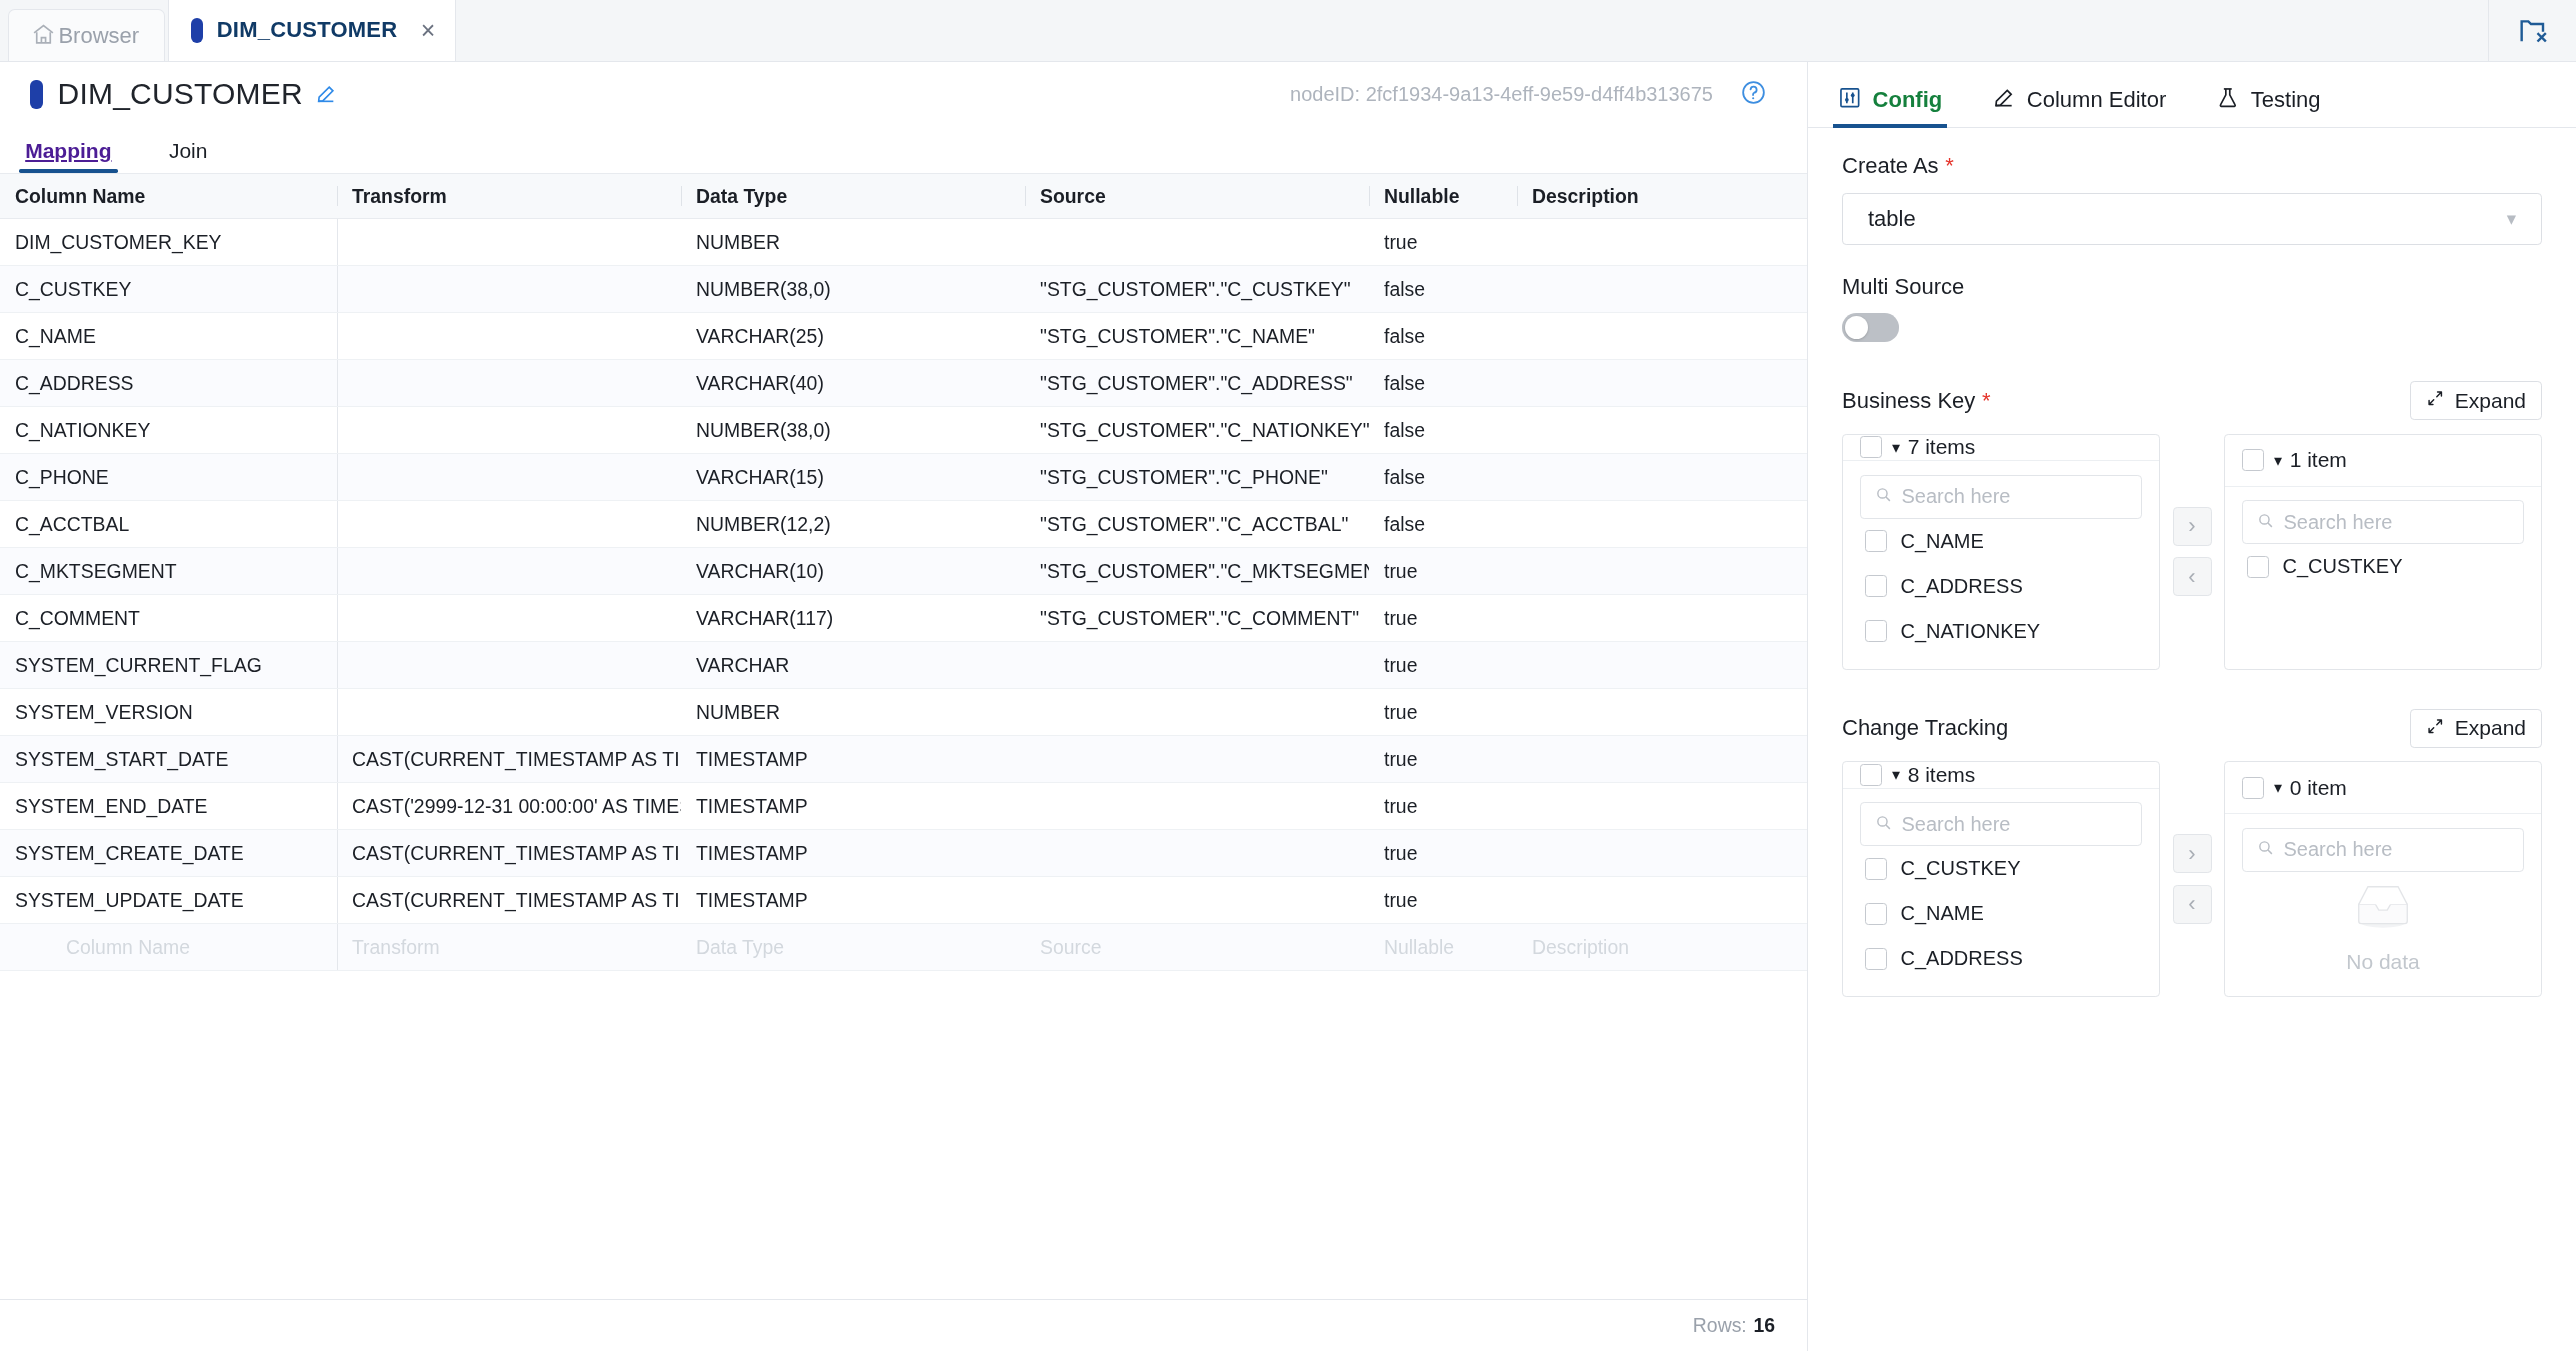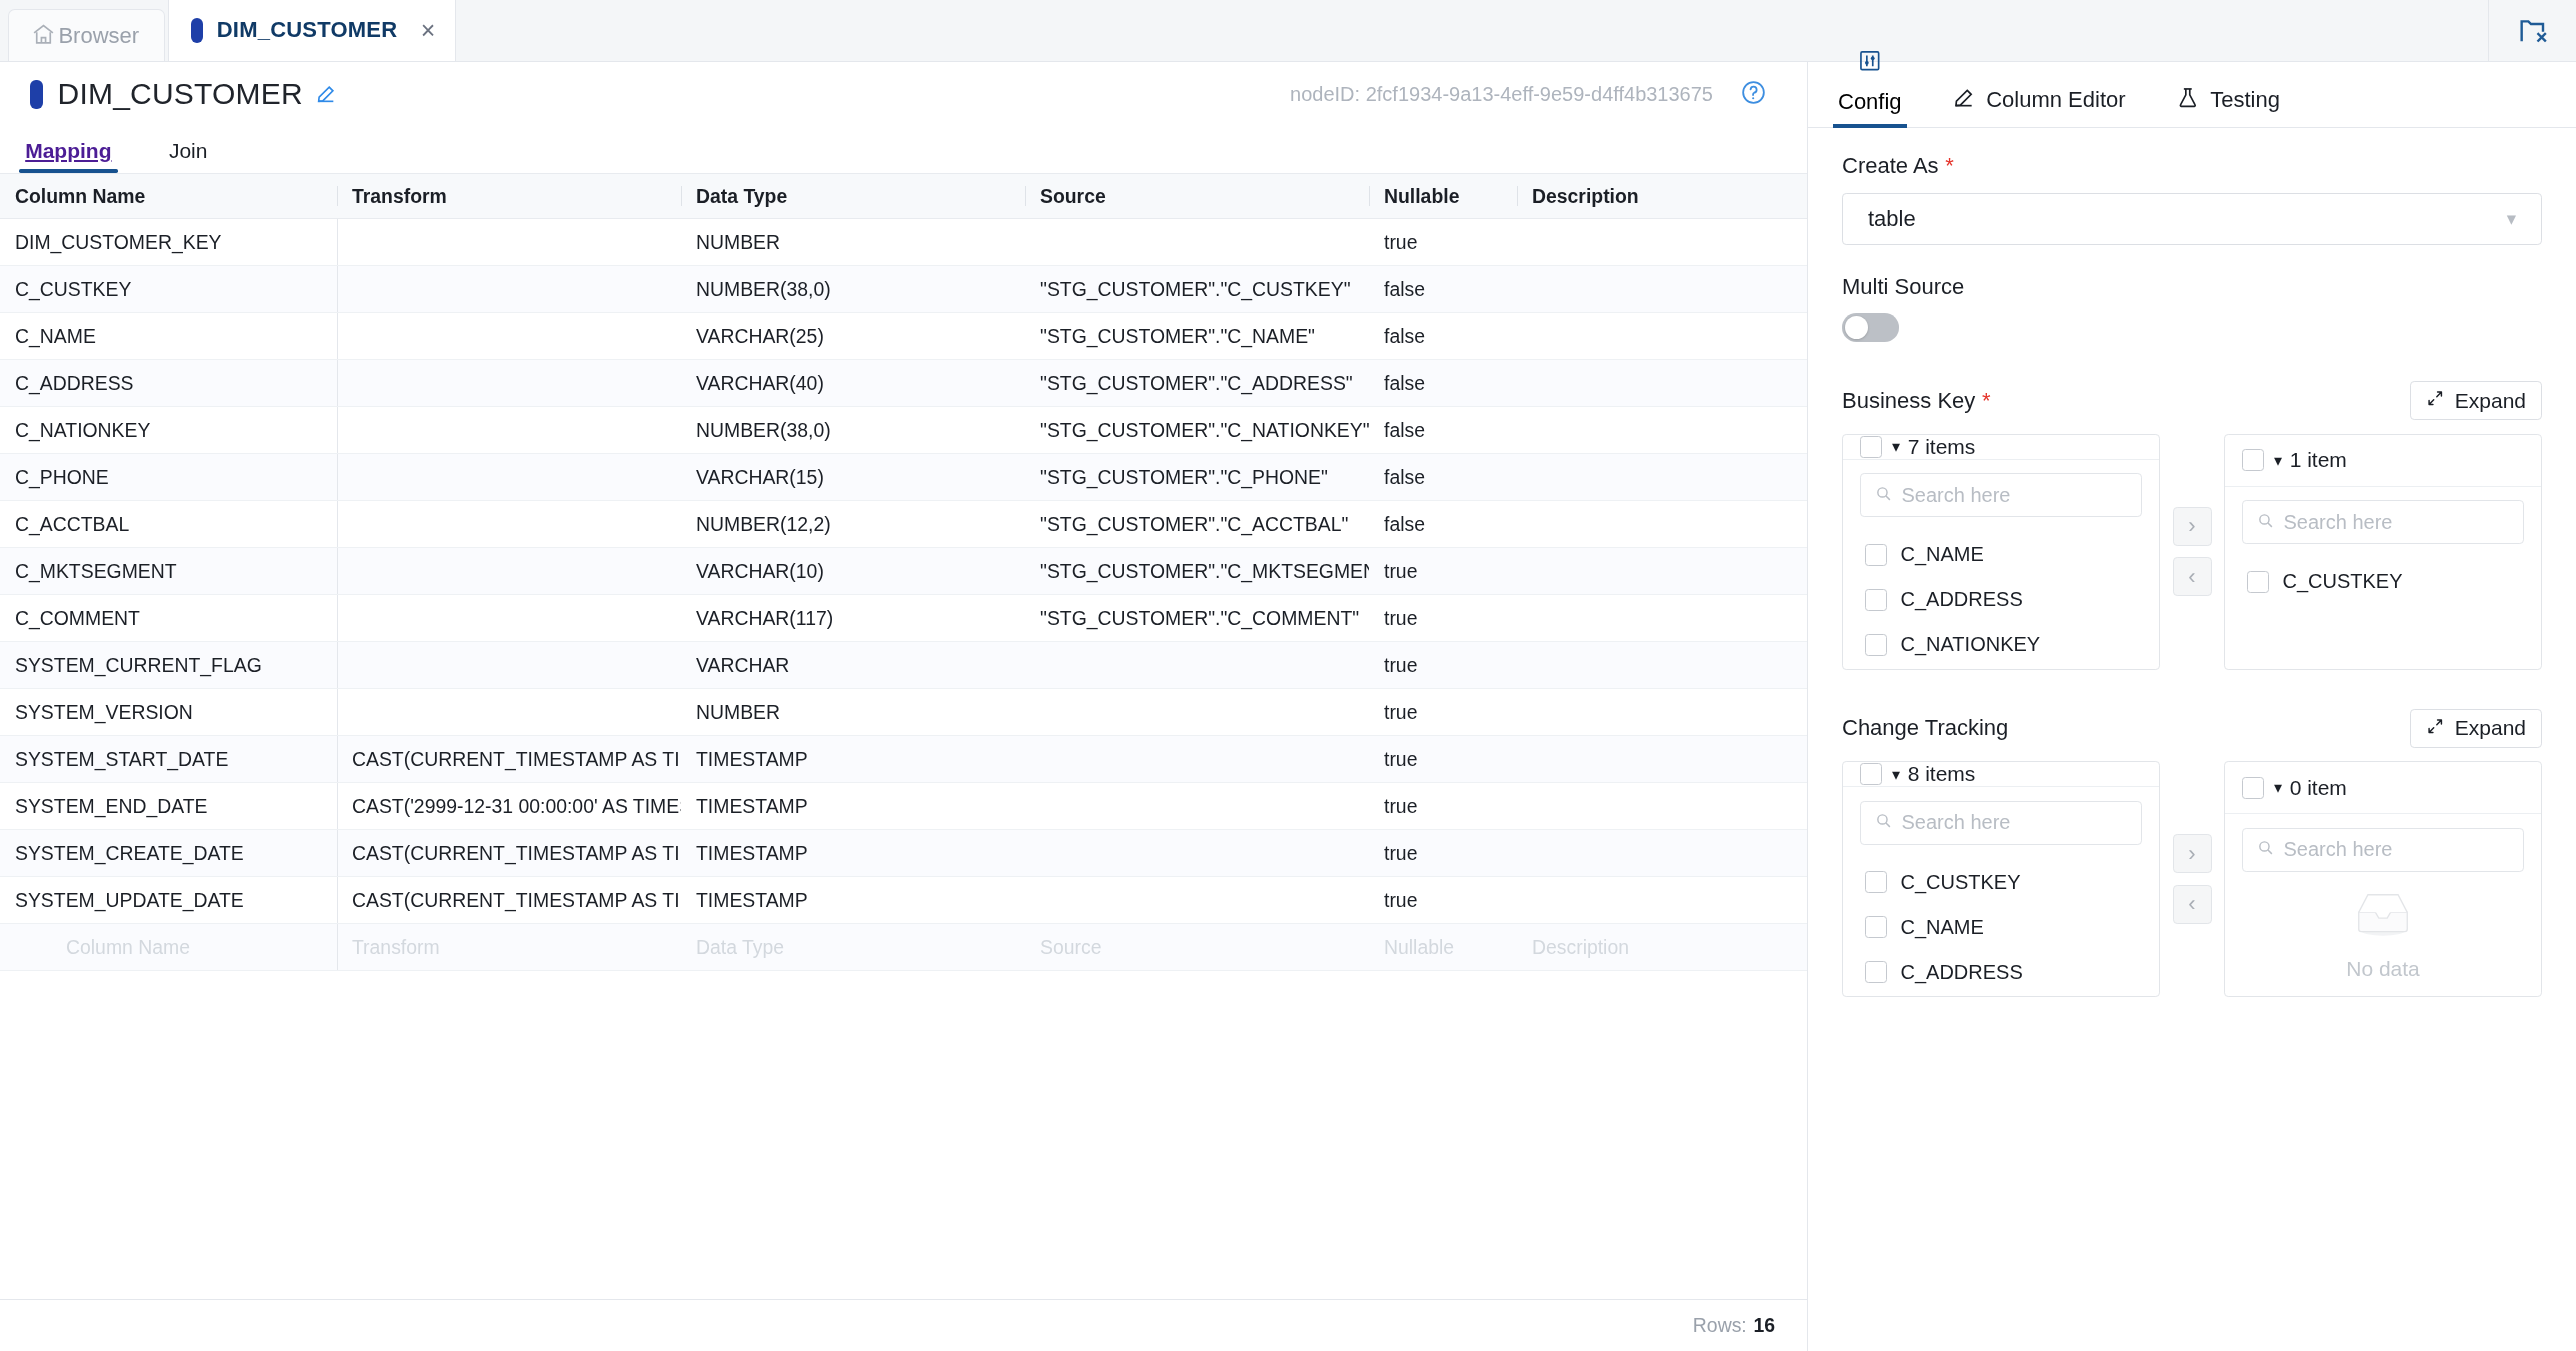--- a/index.html
+++ b/index.html
@@ -169,21 +169,21 @@
     display: flex; align-items: flex-end; gap: 40px;
     padding: 0 0 0 25px;
     border-bottom: 0.8px solid #e4e7ec;
   }
   .panel-tab {
     display: flex; align-items: center; gap: 11px;
     font-size: 22px; color: #1b1f26;
     padding: 0 5px 11.8px 5px;
     position: relative; cursor: pointer;
   }
-  .panel-tab.active { color: #000000; font-weight: normal; flex-direction: column; }
+  .panel-tab.active { color: #15803d; font-weight: bold; }
   .panel-tab.active::after {
     content: ""; position: absolute; left: 0; right: 0; bottom: -0.8px;
     height: 4.2px; background: #17528f;
   }
 
   
   .panel-body { flex: 1; padding: 25px 34px 0 34px; overflow: hidden; }
   .field-label {
     font-size: 22px; color: #1b1f26; margin-bottom: 13.5px;
     display: flex; align-items: center;
@@ -235,21 +235,21 @@
   .cbx {
     width: 22px; height: 22px; border: 0.8px solid #c5c9cf; border-radius: 3.4px;
     background: #fff; flex: 0 0 auto; cursor: pointer;
   }
   .tcount { font-size: 21px; color: #1b1f26; display: flex; align-items: center; gap: 7.6px; }
   .tcount .mini-chev { color: #1b1f26; font-size: 16px; }
   .tbody { flex: 1; padding: 13.5px 17px 15px 17px; display: flex; flex-direction: column; }
   .tsearch {
     height: 44px; border: 0.8px solid #e2e5e9; border-radius: 4.2px;
     display: flex; align-items: center; gap: 10px; padding: 0 13.5px;
-    font-size: 20px; color: #b8bdc4; margin-bottom: 15px;
+    font-size: 20px; color: #b8bdc4; margin-bottom: 0;
   }
   .titem {
     display: flex; align-items: center; gap: 13.5px;
     height: 45px; padding-left: 5px;
     font-size: 20px; color: #1b1f26;
   }
   .arrows {
     width: 64px; display: flex; flex-direction: column;
     align-items: center; justify-content: center; gap: 11.8px;
     flex: 0 0 64px;

